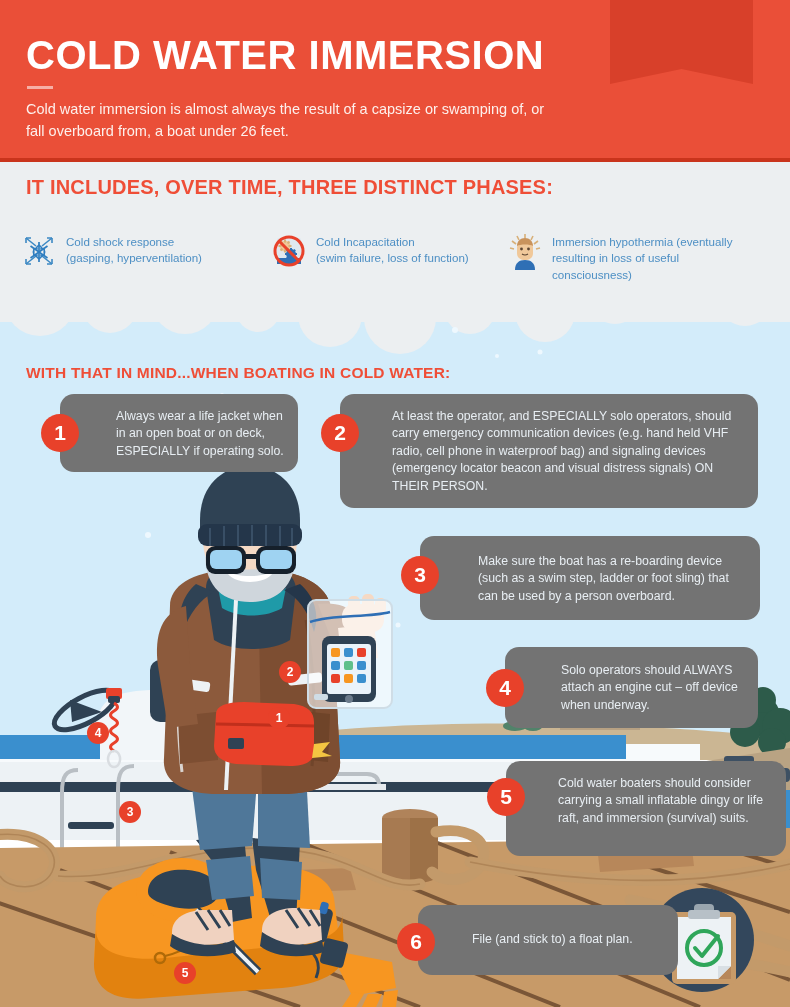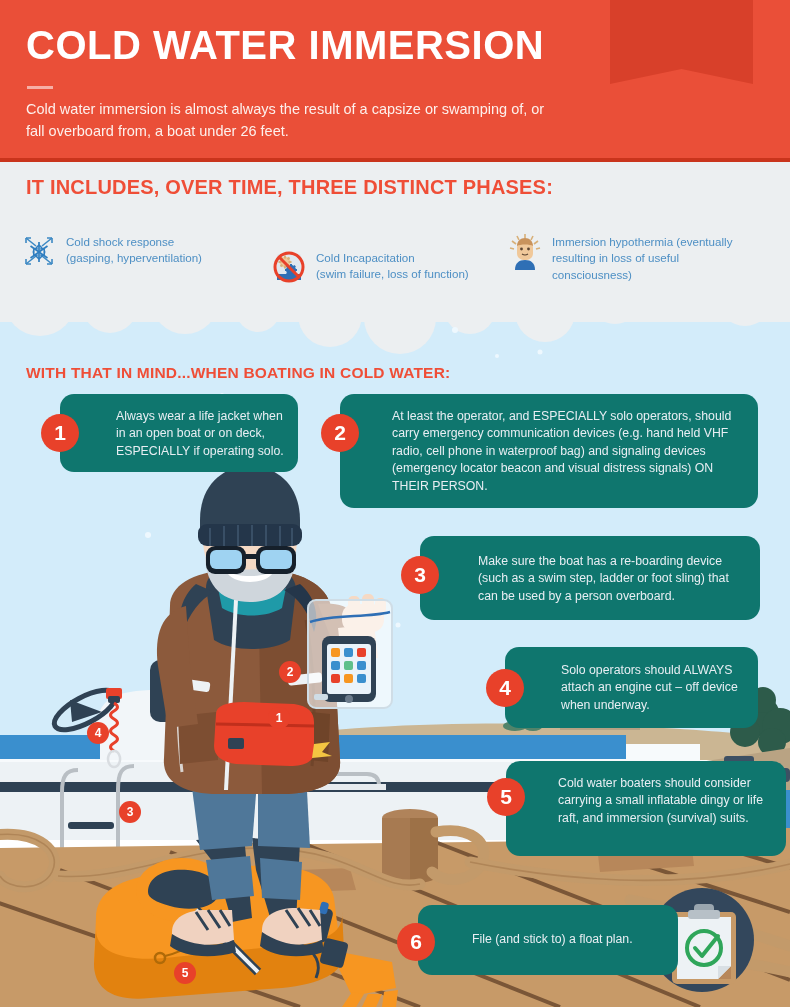--- a/index.html
+++ b/index.html
@@ -14,21 +14,21 @@
   
   .header {
     position: absolute; left: 0; top: 0; width: 790px; height: 160px;
     background: #ea4f38;
   }
   .header-accent {
     position: absolute; left: 0; top: 158px; width: 790px; height: 4px;
     background: #c9341c;
   }
   .title {
-    position: absolute; left: 26px; top: 24px;
+    position: absolute; left: 26px; top: 34px;
     font-size: 40px; font-weight: bold; color: #ffffff;
     letter-spacing: 0.5px; line-height: 1.05;
   }
   .title-rule {
     position: absolute; left: 27px; top: 86px; width: 26px; height: 3px;
     background: rgba(255,255,255,0.55);
   }
   .subtitle {
     position: absolute; left: 26px; top: 98px; width: 520px;
     font-size: 14.5px; color: #fdf0ec; line-height: 1.55;
@@ -63,36 +63,36 @@
   .phases-sub {
     position: absolute; left: 26px; top: 44px;
     color: #4d8fc4; font-size: 11.6px;
   }
   .phase-row {
     position: absolute; left: 22px; top: 70px; width: 756px;
     display: flex; gap: 0;
   }
   .phase { display: flex; align-items: flex-start; gap: 10px; }
   .phase.p1 { width: 250px; }
-  .phase.p2 { width: 236px; margin-top: 16px; }
+  .phase.p2 { width: 236px; }
   .phase.p3 { width: 270px; }
   .phase-icon { flex: none; width: 34px; height: 38px; }
   .phase-label {
     color: #4d8fc4; font-size: 11.6px; line-height: 1.42; padding-top: 2px;
   }
 
   
   .tips-head {
     position: absolute; left: 26px; top: 364px;
     color: #ef4e37; font-size: 15.5px; font-weight: bold; letter-spacing: 0.2px;
   }
 
   
   .tip {
-    position: absolute; background: #0f766e; border-radius: 14px;
+    position: absolute; background: #737373; border-radius: 14px;
     color: #e8edf2;
   }
   .tip-text {
     font-size: 12.3px; line-height: 1.42; color: #e8eef3;
   }
   .badge {
     position: absolute; border-radius: 50%;
     background: #e8412a; color: #ffffff;
     display: flex; align-items: center; justify-content: center;
     font-weight: bold;

